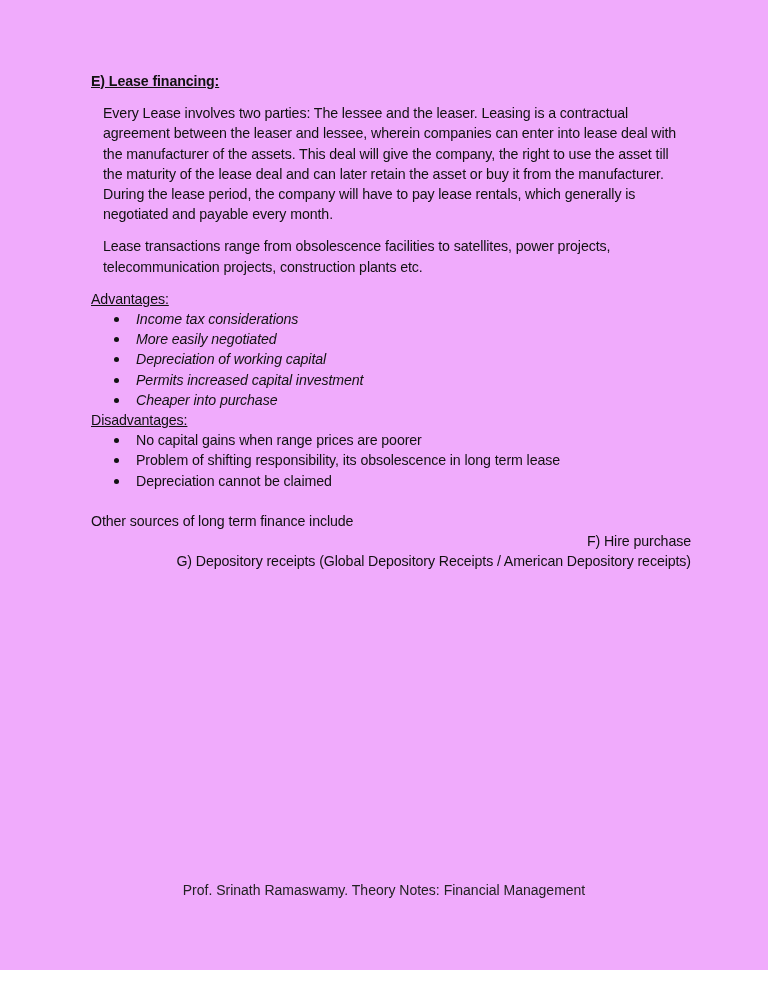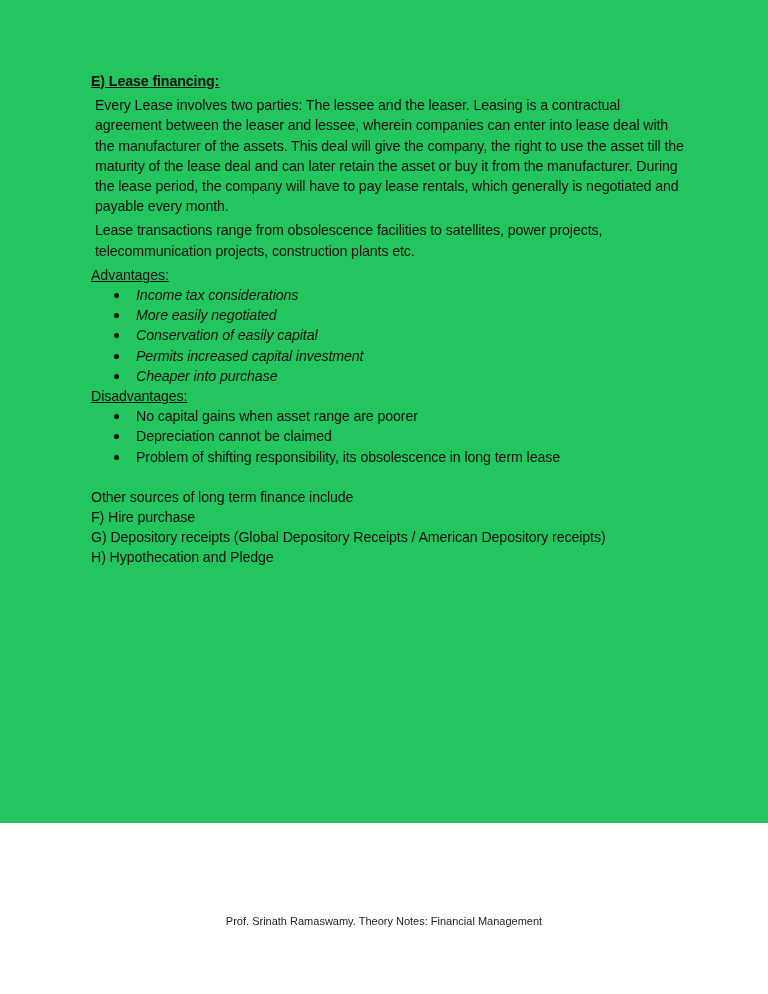--- a/index.html
+++ b/index.html
@@ -13,39 +13,39 @@
       position: relative;
       overflow: hidden;
       font-family: "Liberation Sans", "DejaVu Sans", sans-serif;
       color: #111111;
     }
     .page {
       position: absolute;
       left: 0;
       top: 0;
       width: 768px;
-      height: 823px;
-      background: #22c55e;
+      height: 970px;
+      background: #f0abfc;
     }
     .content {
       position: absolute;
       left: 91px;
       top: 71px;
       width: 600px;
       font-size: 14.2px;
       line-height: 20.2px;
       letter-spacing: -0.1px;
     }
     .heading {
       font-weight: bold;
       text-decoration: underline;
       margin: 0;
     }
     .para {
-      margin: 4px;
+      margin: 12px;
     }
     .subhead {
       text-decoration: underline;
       margin: 0;
     }
     ul.bullets {
       list-style: none;
       margin: 0;
       padding: 0;
     }
@@ -68,58 +68,58 @@
     }
     .gap {
       height: 20px;
     }
     .bold {
       font-weight: normal;
       margin: 0;
     }
     .line {
       margin: 0;
+      text-align: right;
     }
     .footer {
       position: absolute;
       left: 0;
       width: 768px;
-      top: 915px;
+      top: 882px;
       text-align: center;
-      font-size: 11px;
+      font-size: 14px;
       color: #222222;
     }
   </style>
 </head>
 <body>
 
 <div class="page">
   <div class="content">
     <p class="heading">E) Lease financing:</p>
     <p class="para">Every Lease involves two parties: The lessee and the leaser. Leasing is a contractual agreement between the leaser and lessee, wherein companies can enter into lease deal with the manufacturer of the assets. This deal will give the company, the right to use the asset till the maturity of the lease deal and can later retain the asset or buy it from the manufacturer. During the lease period, the company will have to pay lease rentals, which generally is negotiated and payable every month.</p>
     <p class="para">Lease transactions range from obsolescence facilities to satellites, power projects, telecommunication projects, construction plants etc.</p>
 
     <p class="subhead">Advantages:</p>
     <ul class="bullets italic">
       <li><span class="dot"></span><span class="txt">Income tax considerations</span></li>
       <li><span class="dot"></span><span class="txt">More easily negotiated</span></li>
-      <li><span class="dot"></span><span class="txt">Conservation of easily capital</span></li>
+      <li><span class="dot"></span><span class="txt">Depreciation of working capital</span></li>
       <li><span class="dot"></span><span class="txt">Permits increased capital investment</span></li>
       <li><span class="dot"></span><span class="txt">Cheaper into purchase</span></li>
     </ul>
 
     <p class="subhead">Disadvantages:</p>
     <ul class="bullets">
-      <li><span class="dot"></span><span class="txt">No capital gains when asset range are poorer</span></li>
+      <li><span class="dot"></span><span class="txt">No capital gains when range prices are poorer</span></li>
+      <li><span class="dot"></span><span class="txt">Problem of shifting responsibility, its obsolescence in long term lease</span></li>
       <li><span class="dot"></span><span class="txt">Depreciation cannot be claimed</span></li>
-      <li><span class="dot"></span><span class="txt">Problem of shifting responsibility, its obsolescence in long term lease</span></li>
     </ul>
 
     <div class="gap"></div>
 
     <p class="bold">Other sources of long term finance include</p>
     <p class="line">F) Hire purchase</p>
     <p class="line">G) Depository receipts (Global Depository Receipts / American Depository receipts)</p>
-    <p class="line">H) Hypothecation and Pledge</p>
   </div>
 
   <div class="footer">Prof. Srinath Ramaswamy. Theory Notes: Financial Management</div>
 </div>
 
 </body></html>

